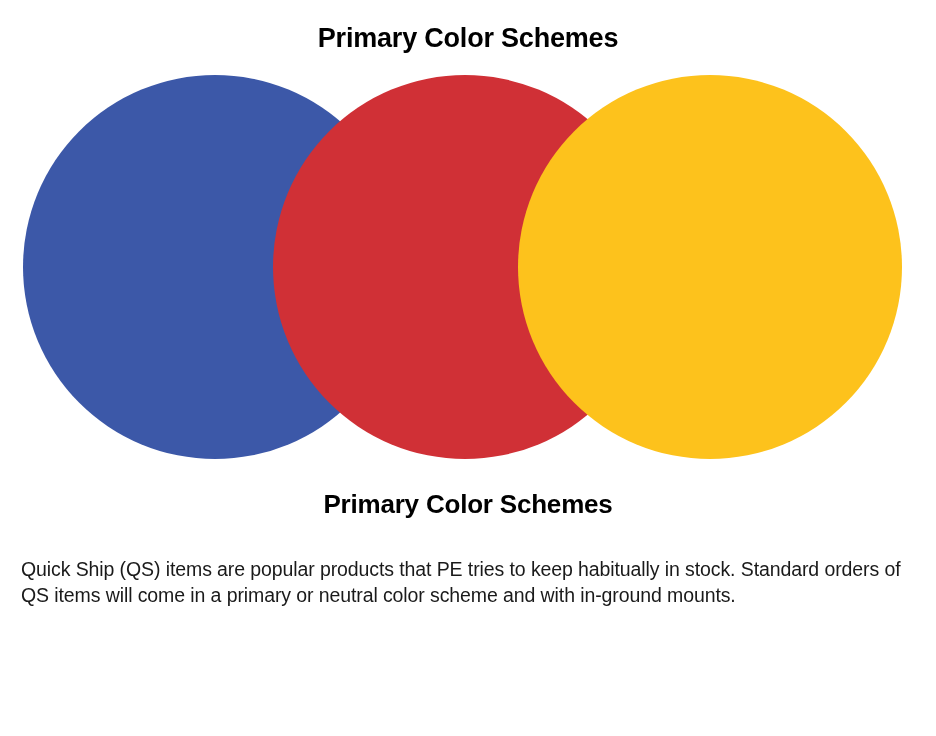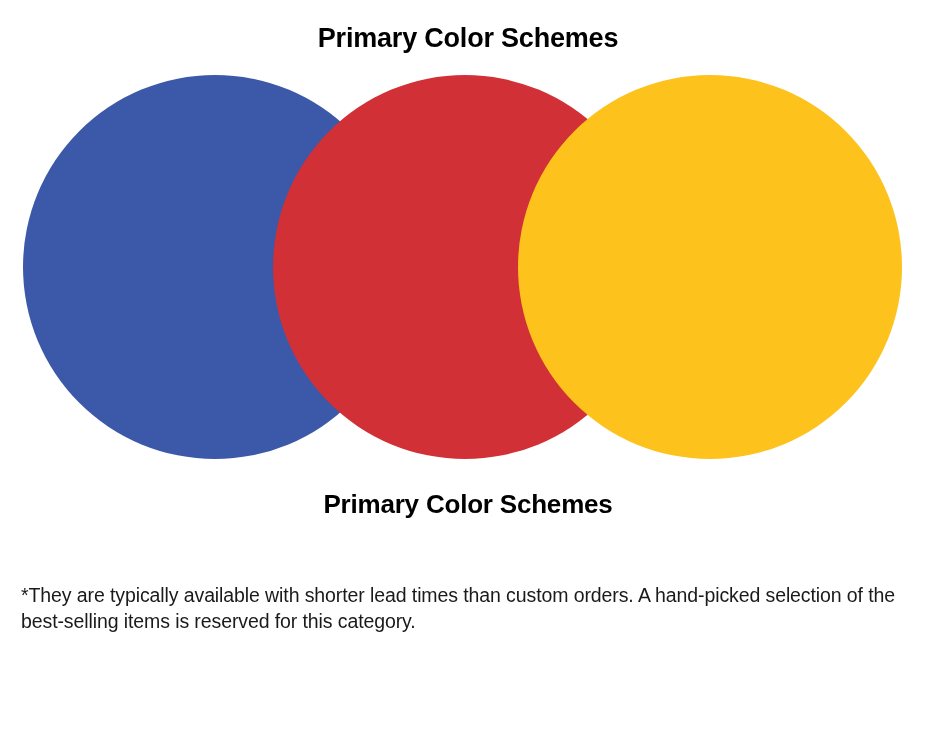--- a/index.html
+++ b/index.html
@@ -91,16 +91,16 @@
     <svg width="936" height="420" viewBox="0 0 936 420">
         <circle cx="215" cy="207" r="192" fill="#3C58A8"></circle>
         <circle cx="465" cy="207" r="192" fill="#D03036"></circle>
         <circle cx="710" cy="207" r="192" fill="#FDC21C"></circle>
       </svg>
   </div>
 
   <div class="title-bottom">Primary Color Schemes</div>
 
   <div class="body-copy">
-    <p class="spaced">*They are typically available with shorter lead times than custom orders. A hand-picked selection of the best-selling items is reserved for this category.</p>
+    <p>Quick Ship (QS) items are popular products that PE tries to keep habitually in stock. Standard orders of QS items will come in a primary or neutral color scheme and with in-ground mounts.</p>
   </div>
 
 </div>
 
 </body></html>

